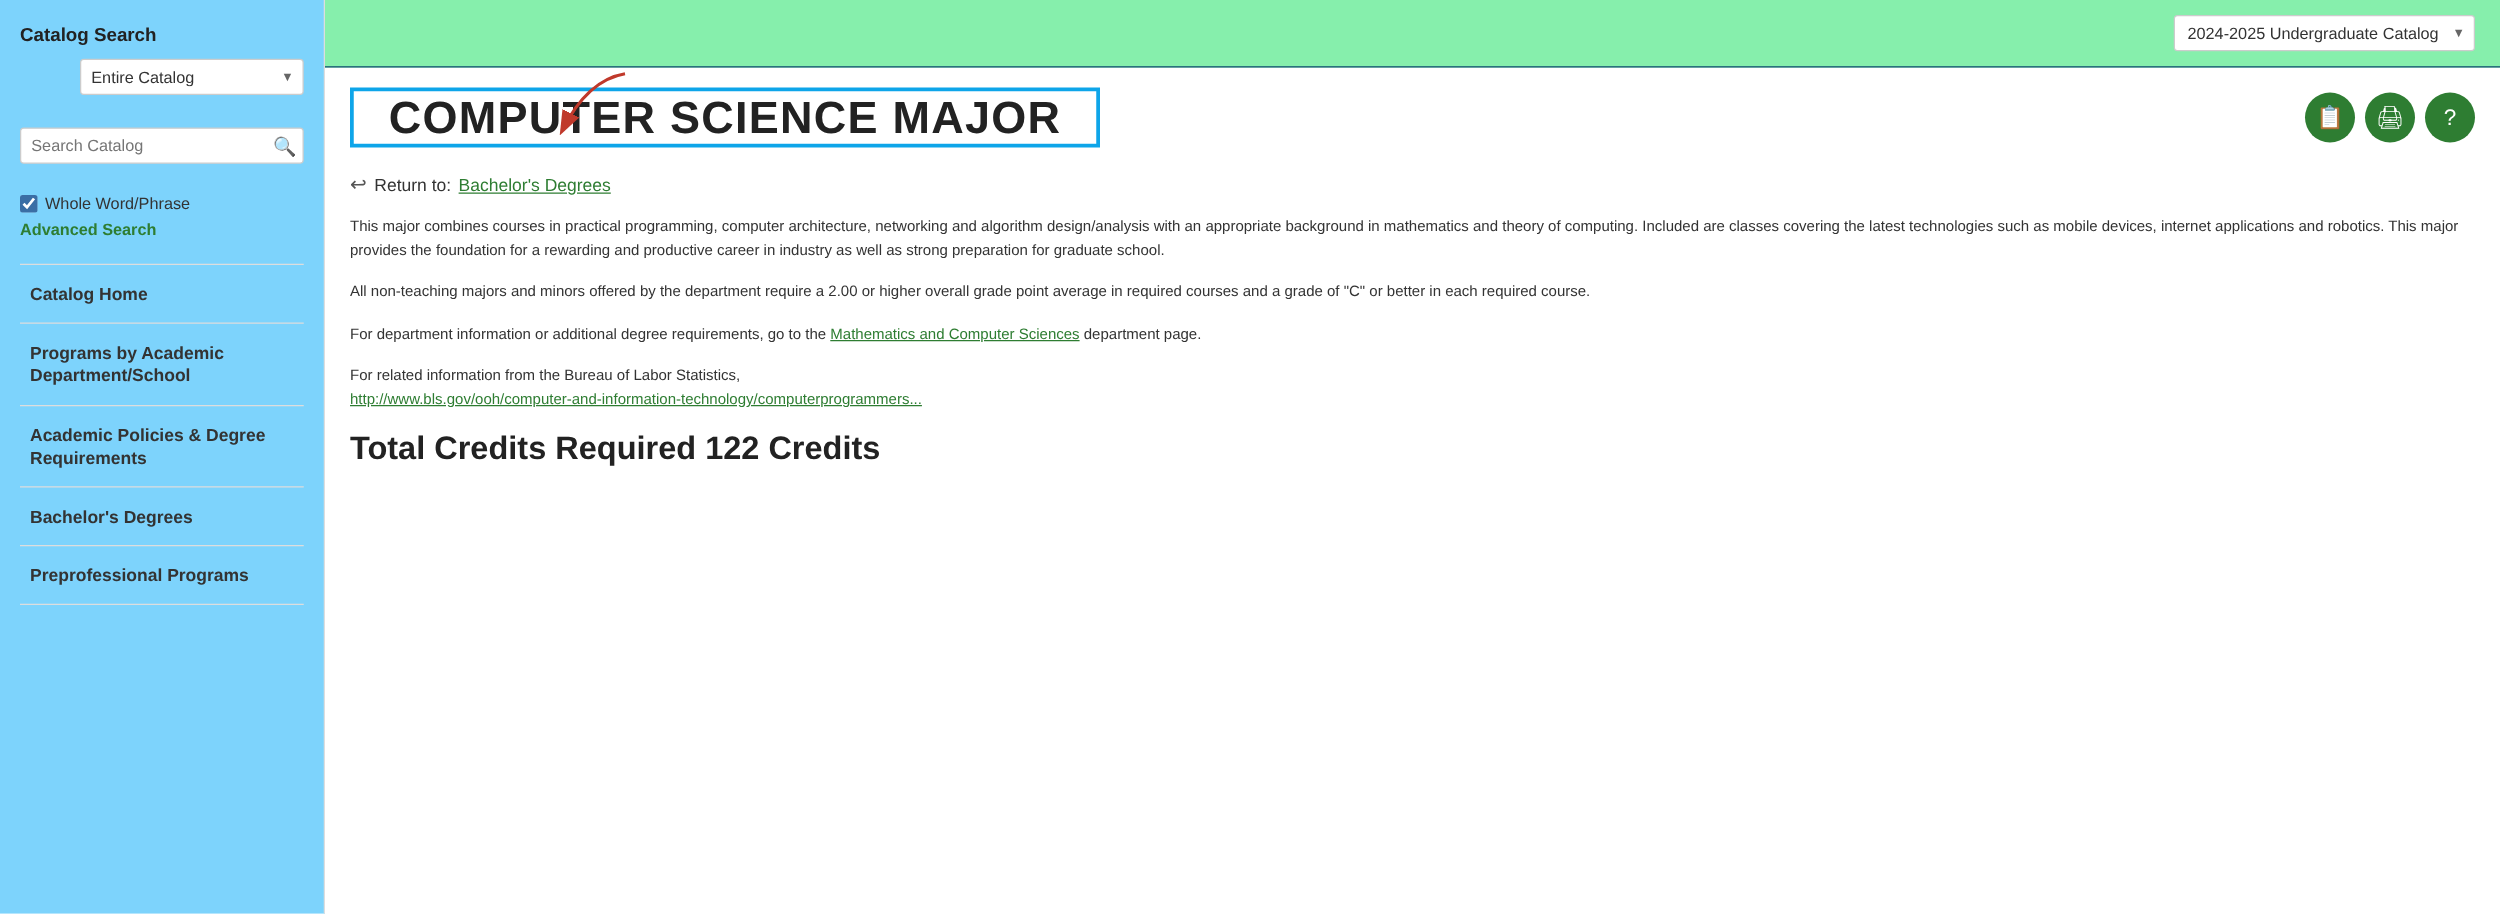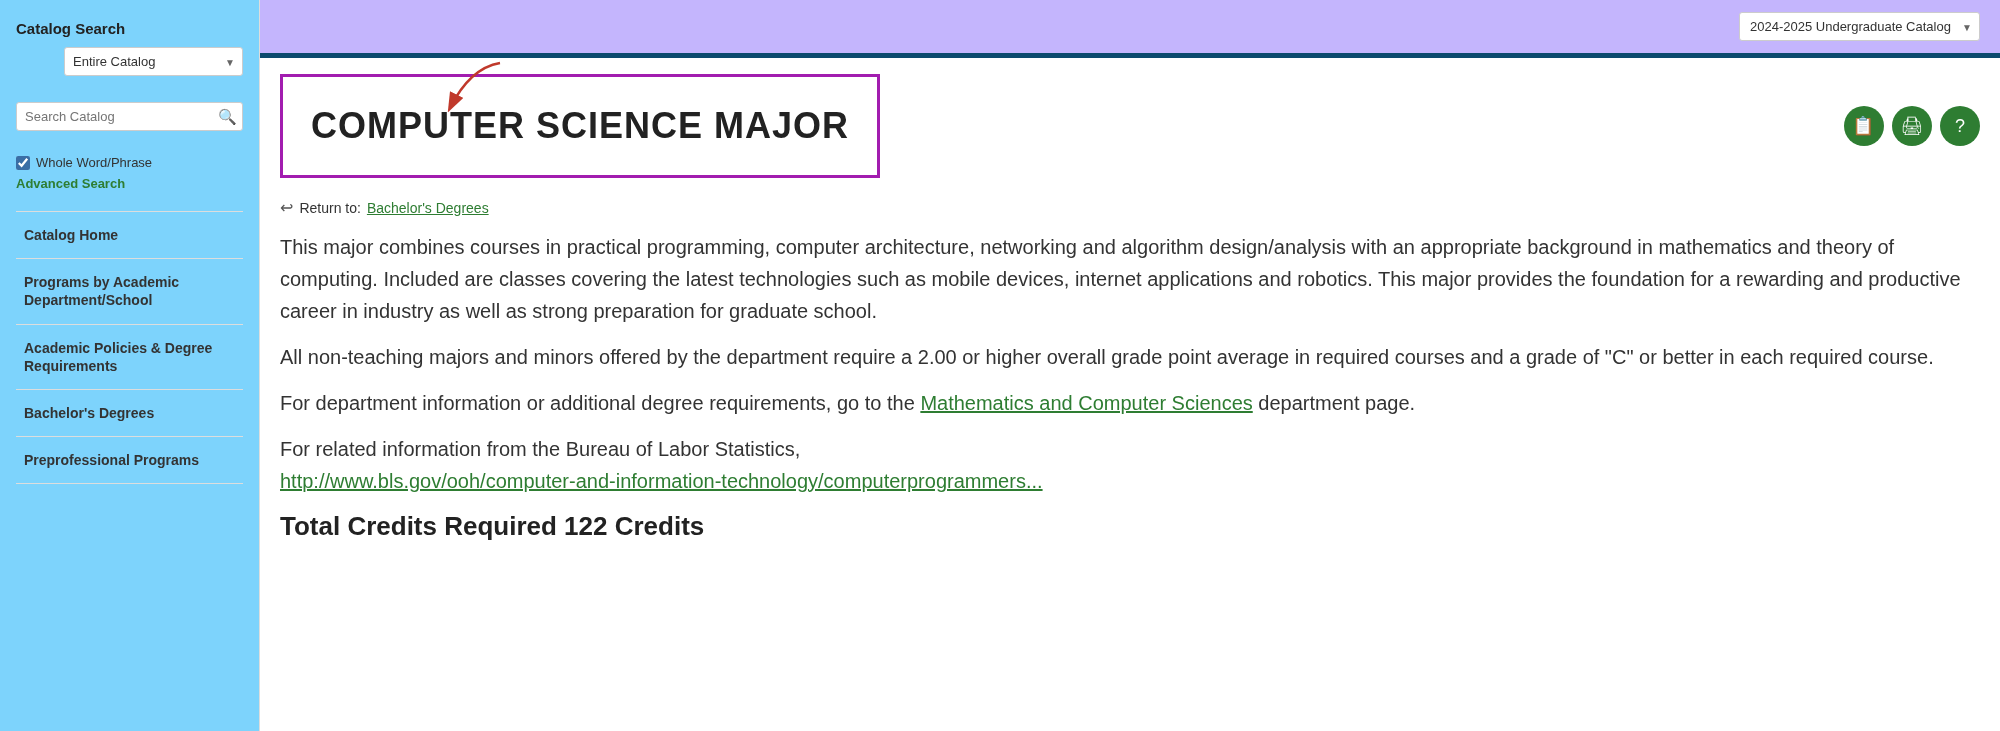--- a/index.html
+++ b/index.html
@@ -129,22 +129,22 @@
       flex: 1;
       padding: 0;
       overflow-y: auto;
     }
 
     .top-bar {
       display: flex;
       justify-content: flex-end;
       align-items: flex-start;
       padding: 12px 20px;
-      border-bottom: 5px solid #0c4a6e;
-      background: #c4b5fd;
+      border-bottom: 1px solid #0c4a6e;
+      background: #86efac;
     }
 
     .catalog-year-select-wrapper {
       position: relative;
     }
 
     .catalog-year-select {
       padding: 6px 28px 6px 10px;
       border: 1px solid #ccc;
       border-radius: 3px;
@@ -168,22 +168,22 @@
 
     .page-header-area {
       display: flex;
       align-items: stretch;
       padding: 16px 20px 10px 20px;
       gap: 20px;
       position: relative;
     }
 
     .page-title-box {
-      border: 3px solid #a21caf;
-      padding: 28px 28px;
+      border: 3px solid #0ea5e9;
+      padding: 0 28px;
       display: inline-block;
     }
 
     .page-title {
       font-size: 36px;
       font-weight: 900;
       color: #222;
       text-transform: uppercase;
       letter-spacing: 1px;
       white-space: nowrap;
@@ -231,21 +231,21 @@
       color: #333;
     }
 
     .return-link {
       color: #2e7d32;
       text-decoration: underline;
       font-size: 14px;
     }
 
     .description-para {
-      font-size: 20px;
+      font-size: 12px;
       line-height: 1.6;
       color: #333;
       margin-bottom: 14px;
     }
 
     .description-para a {
       color: #2e7d32;
       text-decoration: underline;
     }
 

